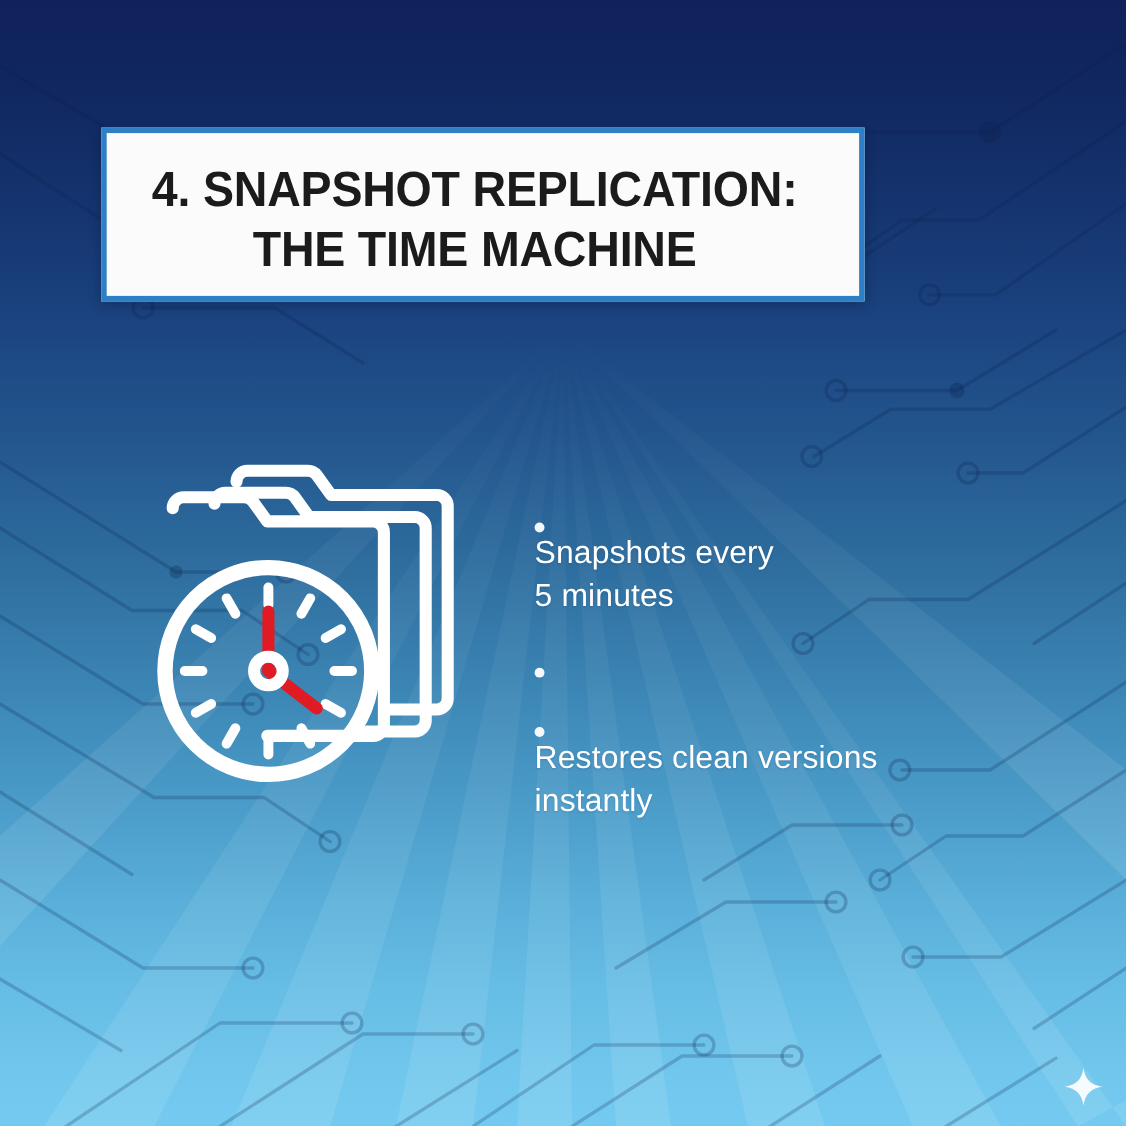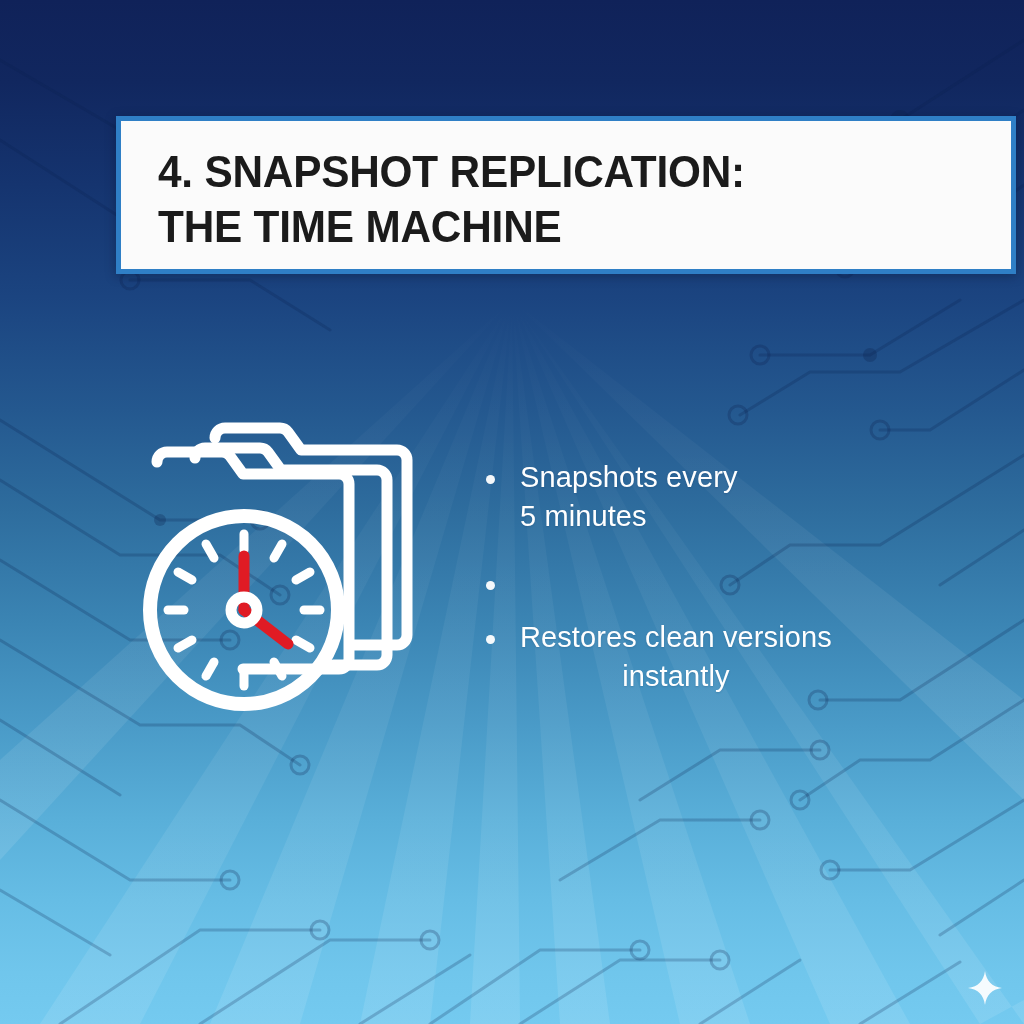--- a/index.html
+++ b/index.html
@@ -36,28 +36,29 @@
   }
   .rays {
     position: absolute;
     inset: 0;
     pointer-events: none;
   }
 
   
   .title-card {
     position: absolute;
-    left: 116px;
+    left: 92px;
     top: 116px;
-    width: 900px;
+    width: 694px;
     height: 158px;
     background: #fbfbfb;
     border: 5px solid #2f7fc6;
     box-sizing: border-box;
     box-shadow: 0 2px 10px rgba(4, 16, 44, 0.35);
+    text-align: center;
   }
   .title-text {
     position: absolute;
     left: 37px;
     top: 23px;
     right: 14px;
     color: #1b1b1b;
     font-family: "Liberation Sans", sans-serif;
     font-weight: bold;
     font-size: 45px;
@@ -82,22 +83,23 @@
     position: absolute;
     left: 486px;
     top: 458px;
     width: 470px;
   }
   .bullet-item {
     position: relative;
     display: flex;
     align-items: flex-start;
     margin-bottom: 28px;
-  }
-  .bullet-item:last-child { margin-bottom: 0; text-align: center; }
+    flex-direction: column;
+  }
+  .bullet-item:last-child { margin-bottom: 0; }
   .bullet-dot {
     flex: 0 0 auto;
     width: 9px;
     height: 9px;
     border-radius: 50%;
     background: #ffffff;
     margin-top: 17px;
     margin-right: 25px;
     opacity: 0.95;
   }

